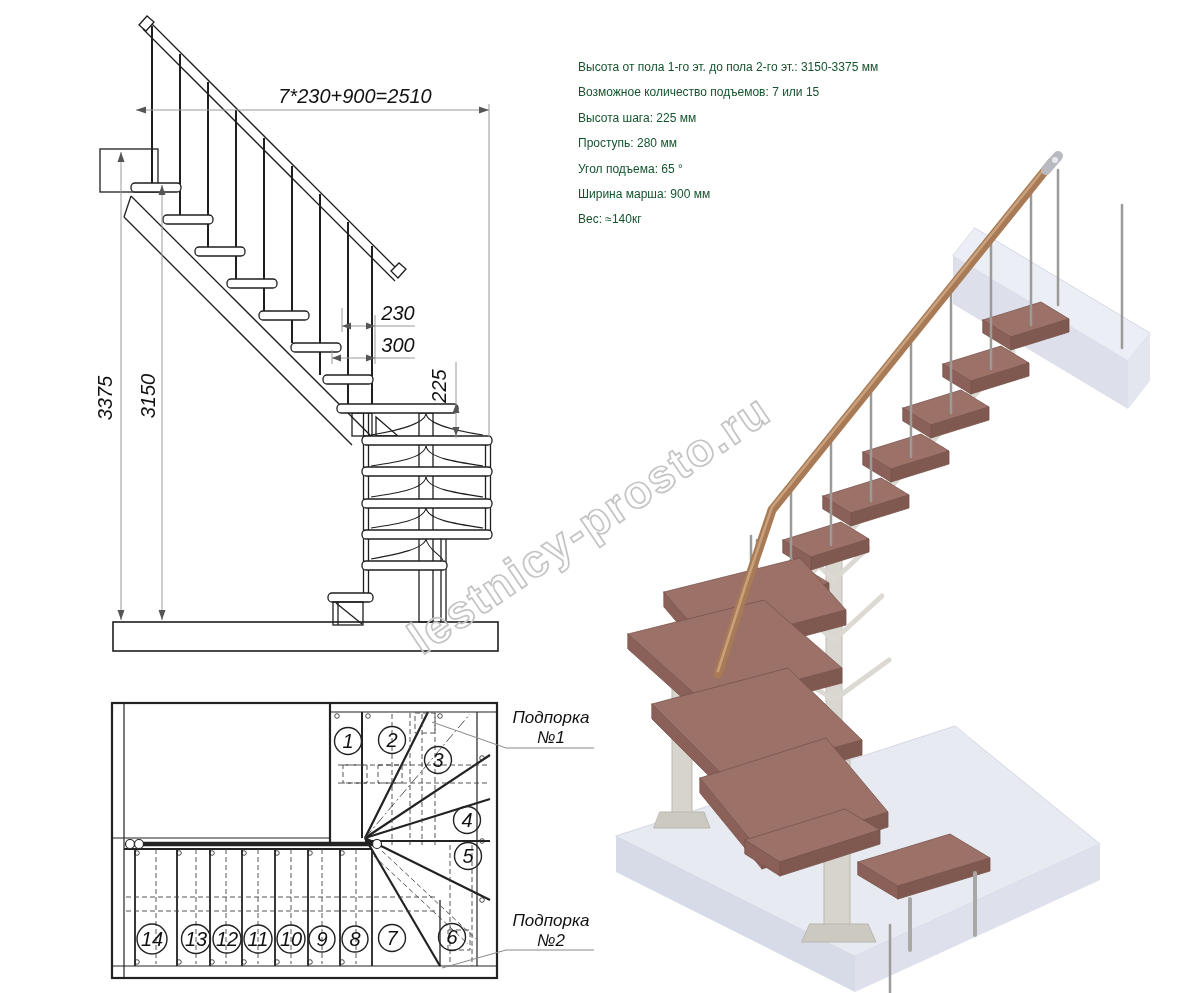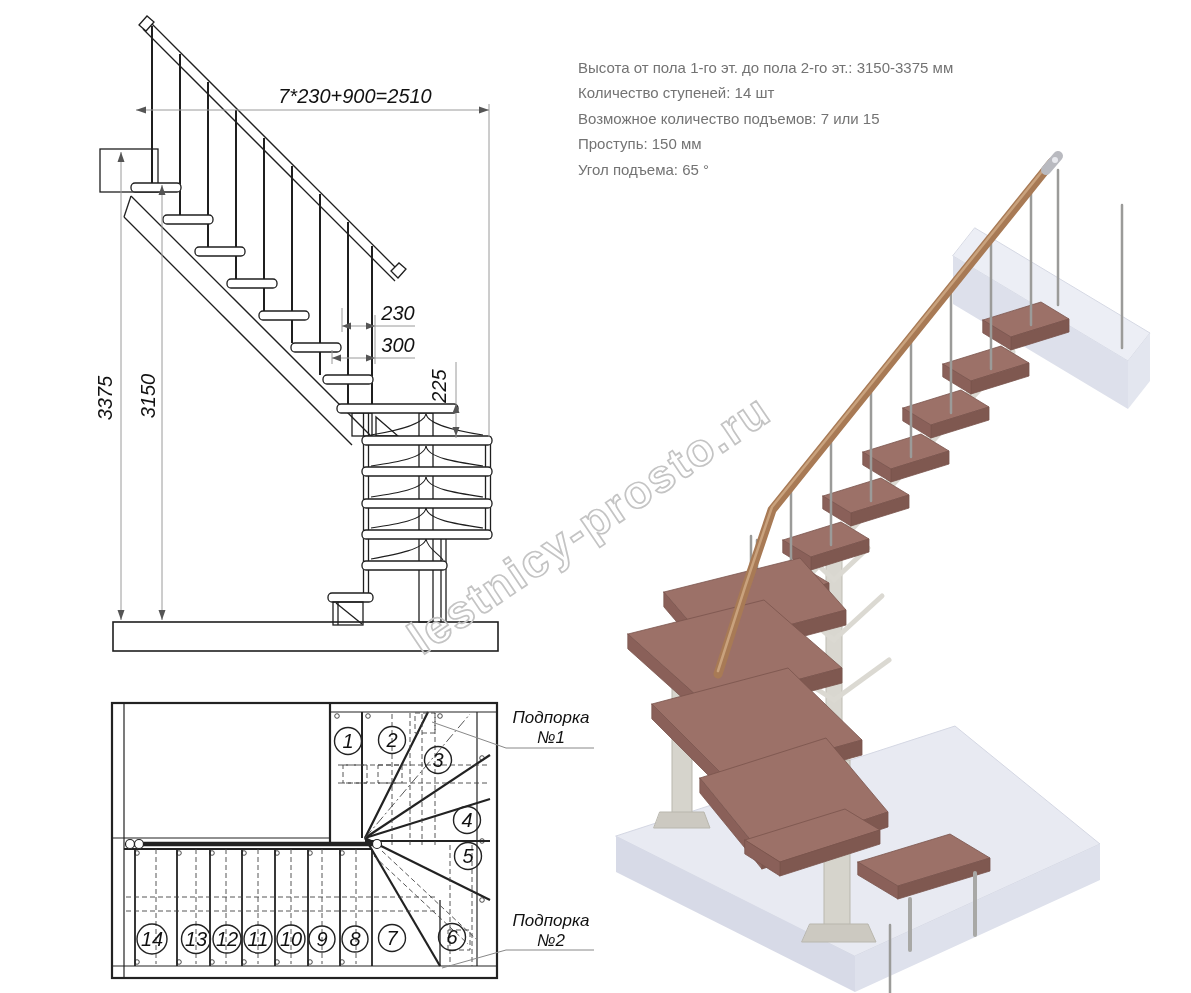--- a/index.html
+++ b/index.html
@@ -1,20 +1,20 @@
 <!DOCTYPE html>
 <html><head>
 <meta charset="utf-8">
 <style>
   html,body{margin:0;padding:0;background:#fff;}
   .page{position:relative;width:1191px;height:993px;background:#fff;overflow:hidden;
         font-family:"Liberation Sans","DejaVu Sans",sans-serif;}
   .page svg{position:absolute;left:0;top:0;}
-  .specs{position:absolute;left:578px;top:55px;width:520px;color:#737373;
-         font-size:15px;line-height:25.4px;white-space:nowrap;}
+  .specs{position:absolute;left:578px;top:55px;width:520px;color:#14532d;
+         font-size:12px;line-height:25.4px;white-space:nowrap;}
   .watermark{position:absolute;left:398px;top:620px;transform:rotate(-34deg);
              transform-origin:0 0;font-size:46px;font-weight:bold;letter-spacing:2px;
              color:transparent;-webkit-text-stroke:1.7px #c4c4c4;white-space:nowrap;
              pointer-events:none;}
   text{font-family:"Liberation Sans","DejaVu Sans",sans-serif;fill:#111;}
   .dt{font-style:italic;font-size:20px;}
   .pn{font-style:italic;font-size:20px;}
   .lb{font-style:italic;font-size:17px;}
 </style>
 </head>
@@ -368,20 +368,22 @@
       <text class="lb" x="551" y="723" text-anchor="middle" fill="#111" stroke="none">Подпорка</text>
       <text class="lb" x="551" y="743" text-anchor="middle" fill="#111" stroke="none">№1</text>
       <text class="lb" x="551" y="926" text-anchor="middle" fill="#111" stroke="none">Подпорка</text>
       <text class="lb" x="551" y="946" text-anchor="middle" fill="#111" stroke="none">№2</text>
     </g>
   </g>
 </svg>
 
 <div class="specs">
   <div>Высота от пола 1-го эт. до пола 2-го эт.: 3150-3375 мм</div>
-  <div>Количество ступеней: 14 шт</div>
   <div>Возможное количество подъемов: 7 или 15</div>
-  <div>Проступь: 150 мм</div>
+  <div>Высота шага: 225 мм</div>
+  <div>Проступь: 280 мм</div>
   <div>Угол подъема: 65 °</div>
+  <div>Ширина марша: 900 мм</div>
+  <div>Вес: ≈140кг</div>
 </div>
 
 <div class="watermark">lestnicy-prosto.ru</div>
 </div>
 
 </body></html>

